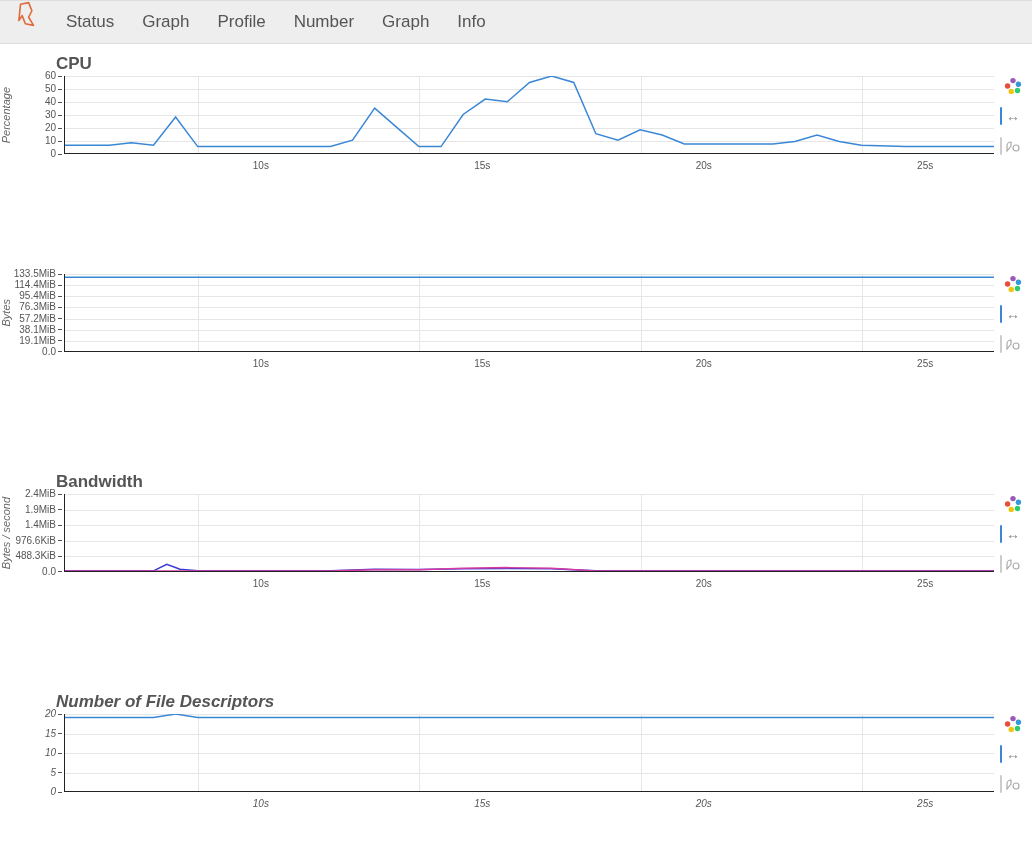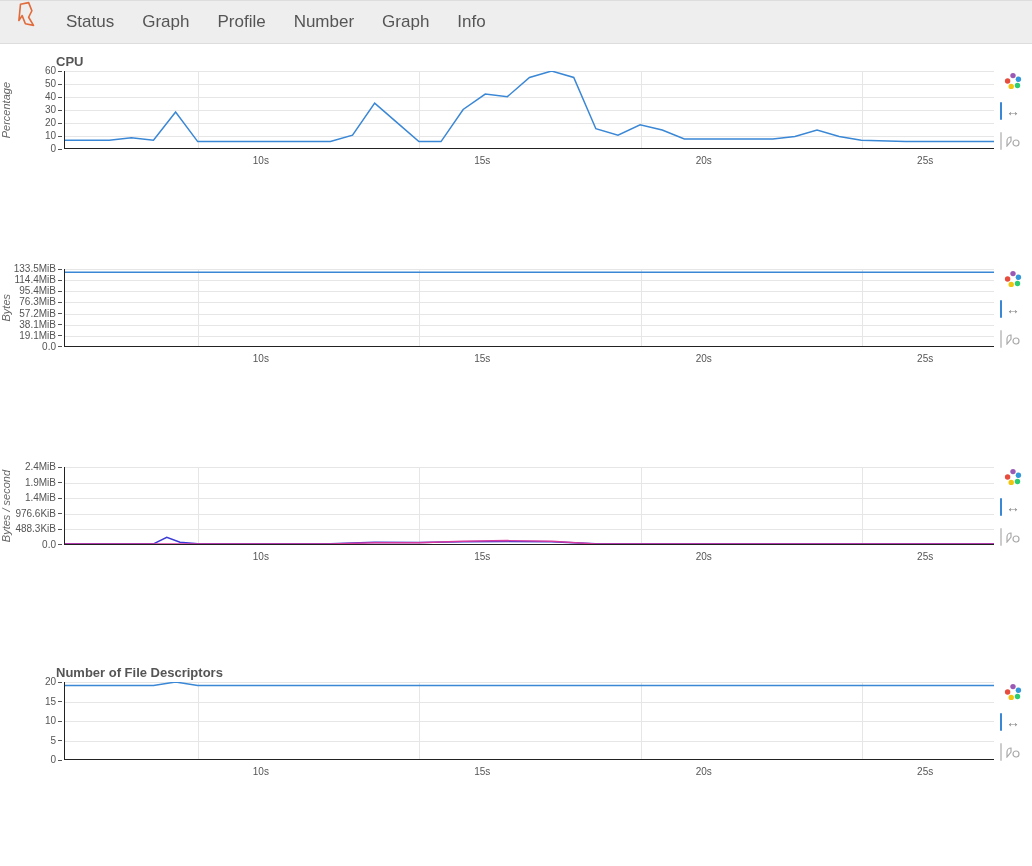--- a/index.html
+++ b/index.html
@@ -33,23 +33,23 @@
     display: flex;
     align-items: center;
   }
   .charts {
     padding: 10px 0 0 0;
   }
   .chart-block {
     position: relative;
     margin-bottom: 120px;
   }
-  .chart-block:last-child { margin-bottom: 0; }
+  .chart-block:last-child { margin-bottom: 0; font-style: italic; }
   .chart-title {
-    font-size: 13px;
+    font-size: 17px;
     font-weight: bold;
     color: #555;
     margin-left: 56px;
     margin-bottom: 2px;
   }
   .chart-row {
     display: flex;
     align-items: flex-end;
   }
   .ylabel {
@@ -297,20 +297,21 @@
               <svg width="14" height="12" viewBox="0 0 14 12">
                 <path d="M1 11 L1 6 A4 4 0 0 1 5 2 L5 6 Z" fill="none" stroke="#aaa" stroke-width="1.2"></path>
                 <circle cx="10" cy="8" r="3" fill="none" stroke="#aaa" stroke-width="1.2"></circle>
               </svg>
             </div>
           </div>
         </div>
       </div>
     </div>
     <div class="chart-block">
+      <div class="chart-title">Bandwidth</div>
       <div class="chart-row">
         <div class="ylabel">Bytes / second</div>
         <div class="yaxis" style="height: 78px;">
           <div class="tick">2.4MiB</div>
           <div class="tick">1.9MiB</div>
           <div class="tick">1.4MiB</div>
           <div class="tick">976.6KiB</div>
           <div class="tick">488.3KiB</div>
           <div class="tick">0.0</div>
         </div>

